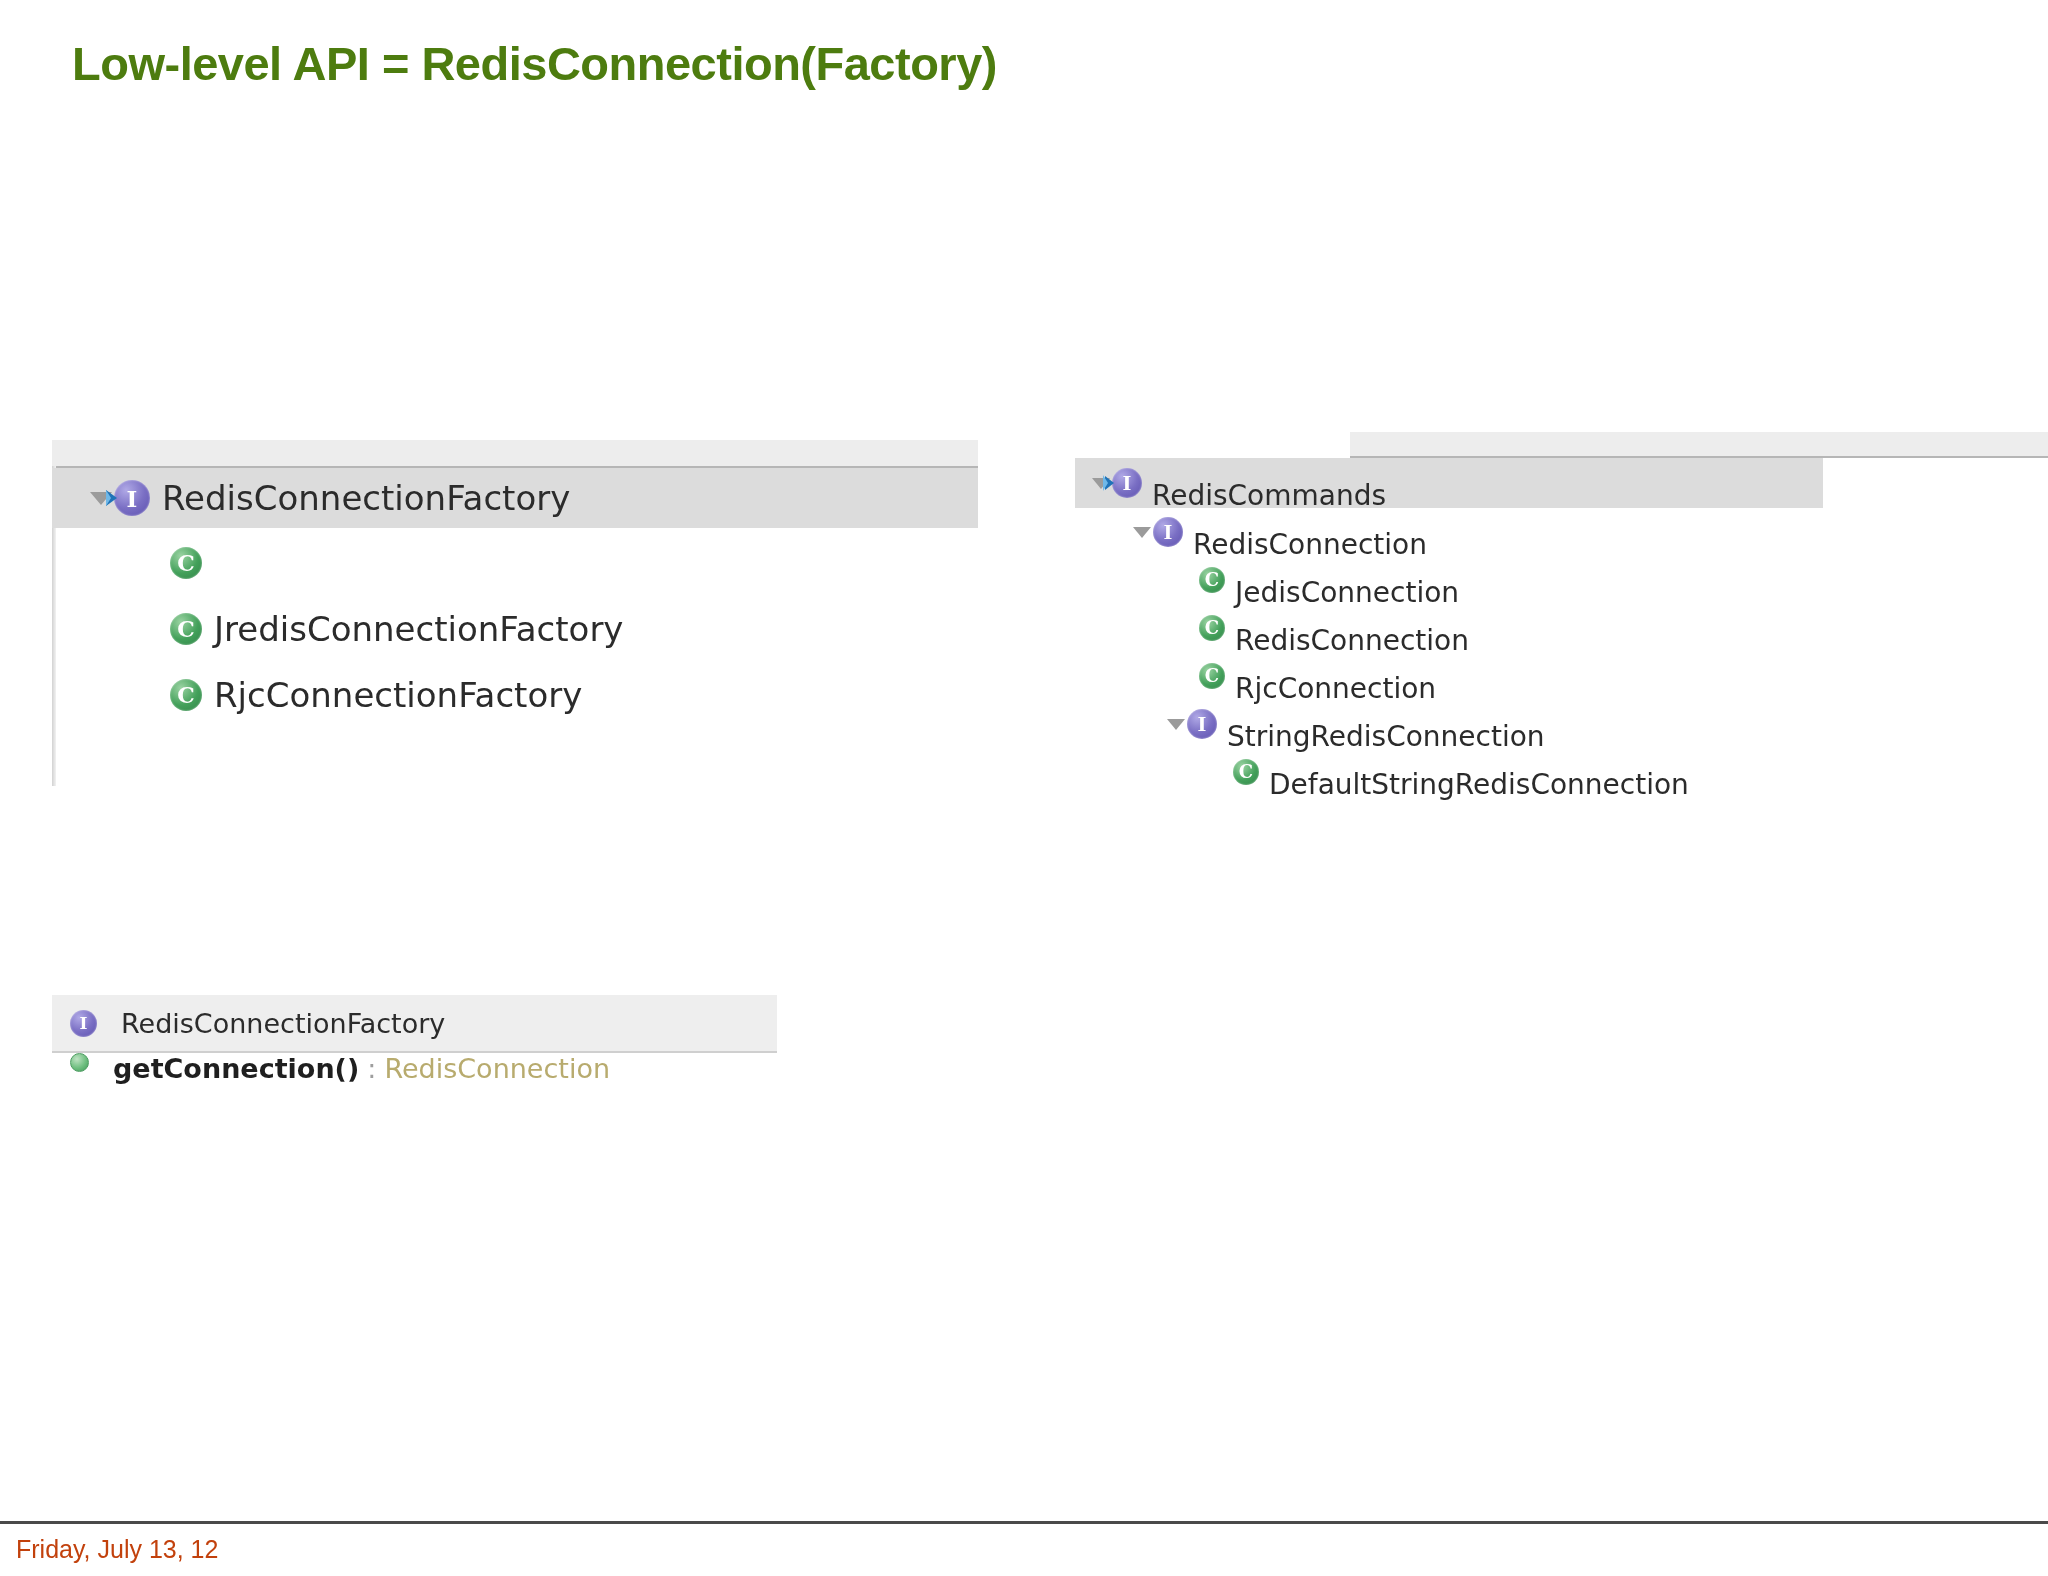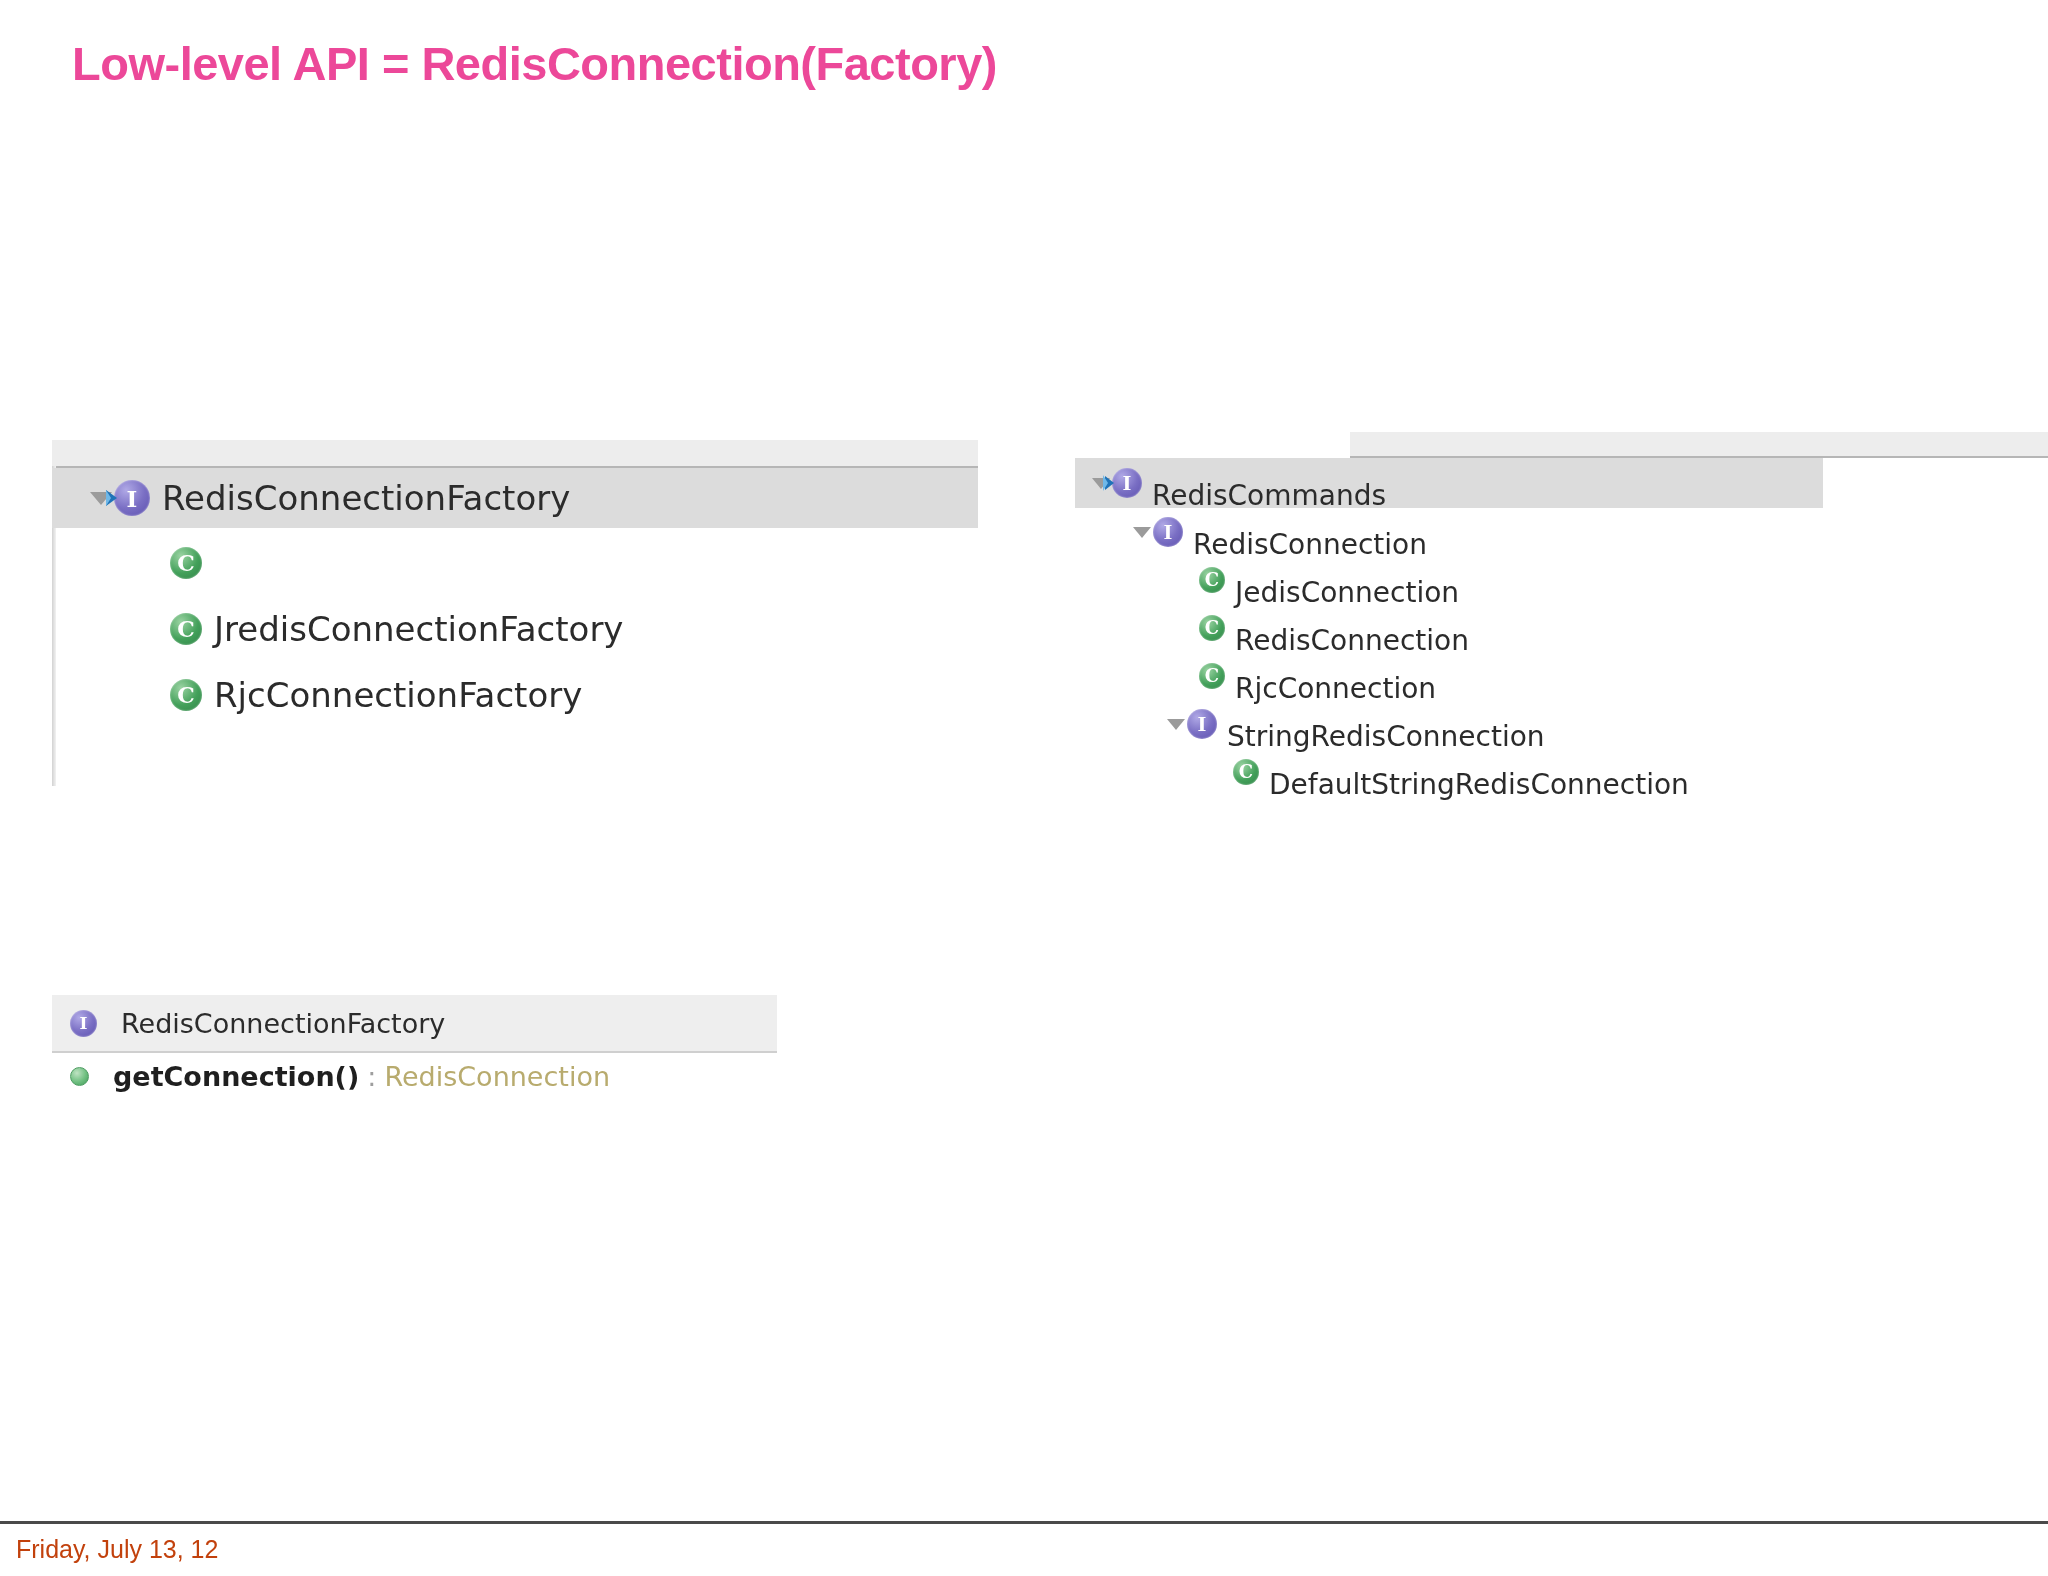--- a/index.html
+++ b/index.html
@@ -17,21 +17,21 @@
     -webkit-font-smoothing: antialiased;
   }
 
   
   #slide-title {
     position: absolute;
     left: 72px;
     top: 36px;
     font-size: 47px;
     font-weight: bold;
-    color: #ec4899;
+    color: #4d7c0f;
     letter-spacing: -0.5px;
     white-space: nowrap;
   }
 
   
   .ide-panel {
     position: absolute;
     box-sizing: border-box;
     background: #ffffff;
     font-family: "DejaVu Sans", sans-serif;
@@ -193,21 +193,21 @@
   #panel-outline .outline-header .ico-iface {
     width: 27px; height: 27px; font-size: 17px;
   }
   #panel-outline .outline-header .row-label { margin-left: 24px; }
   #panel-outline .outline-row {
     position: absolute;
     left: 0;
     top: 58px;
     height: 46px;
     display: flex;
-    align-items: center;
+    align-items: flex-start;
     padding-left: 18px;
     font-size: 27px;
     white-space: nowrap;
   }
   .ico-method {
     flex: 0 0 auto;
     width: 19px;
     height: 19px;
     border-radius: 50%;
     background: radial-gradient(circle at 35% 30%, #bfe3c3 0%, #6fbf80 55%, #3f9a57 100%);

